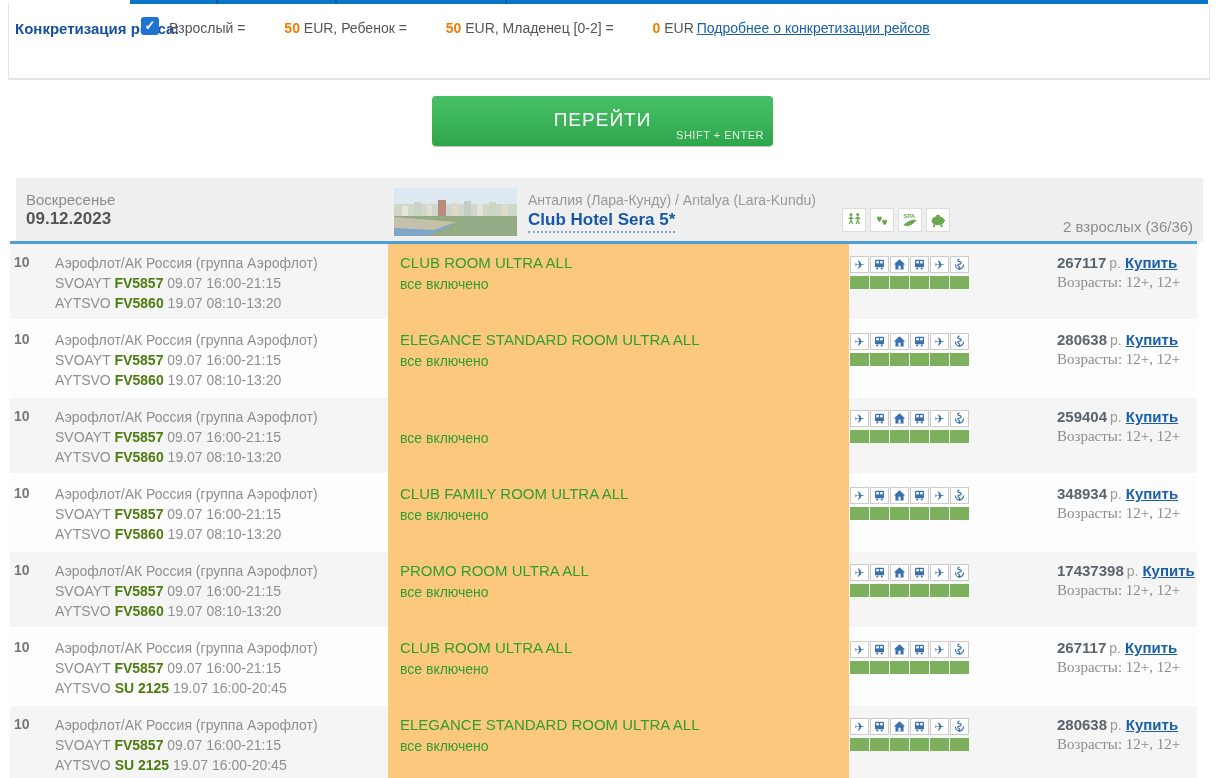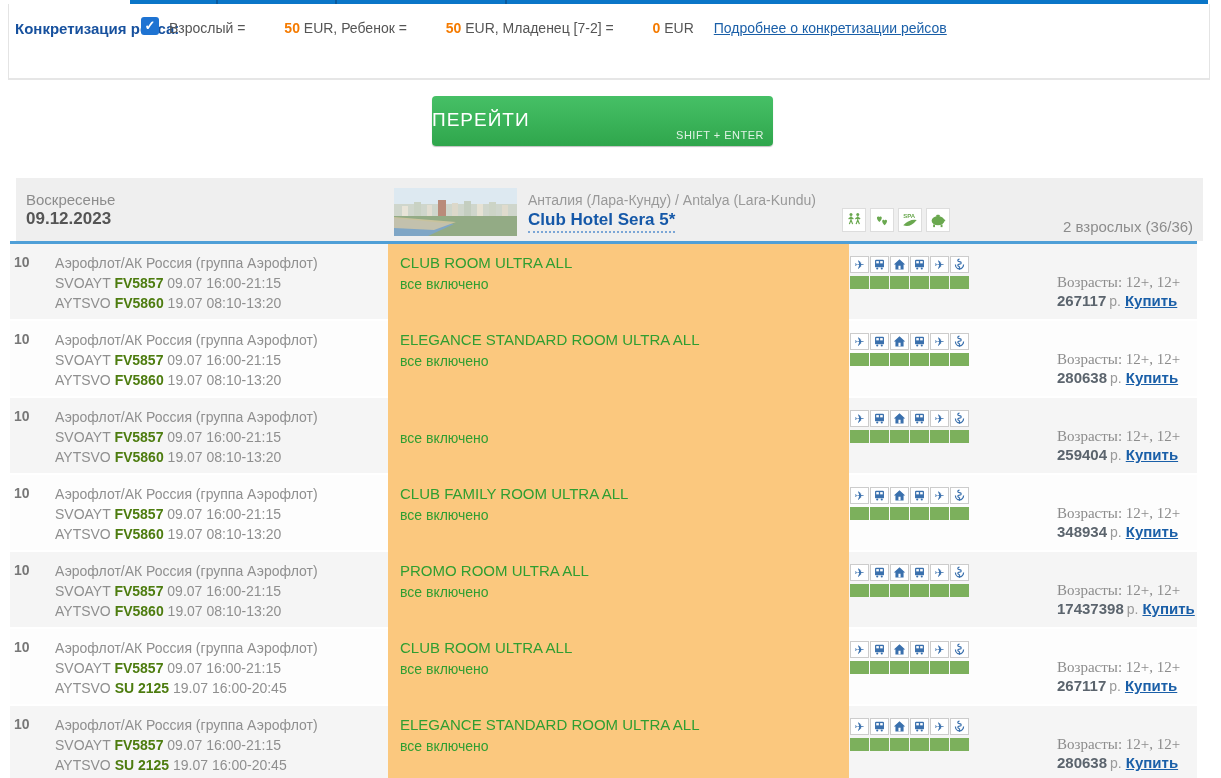--- a/index.html
+++ b/index.html
@@ -11,26 +11,26 @@
   .topstrip .div { position:absolute; top:0; width:2px; height:4px; background:#0a5a9e; }
 
   
   .spec-panel { position:absolute; left:8px; top:4px; width:1202px; height:76px; background:#fff;
                 border-left:1px solid #e4e4e4; border-right:1px solid #e4e4e4; border-bottom:2px solid #e6e6e6; }
   .spec-label { position:absolute; left:6px; top:16px; font-size:15px; font-weight:bold; color:#17519e; }
   .spec-check { position:absolute; left:132px; top:13px; width:18px; height:18px; background:#1e73d2;
                 border-radius:3px; color:#fff; font-size:13px; font-weight:bold; text-align:center; line-height:18px; cursor:pointer; }
   .spec-text { position:absolute; left:160px; top:16px; font-size:14px; color:#555; }
   .spec-text .num { color:#f57b00; font-weight:bold;margin-left:35px; }
-  .spec-link { color:#1a5fa8; text-decoration:underline; margin-left:20px; cursor:pointer; }
+  .spec-link { color:#1a5fa8; text-decoration:underline; margin-left:3px; cursor:pointer; }
 
   
   .go-btn { position:absolute; left:432px; top:96px; width:341px; height:50px; border:none; cursor:pointer;
             background:linear-gradient(#46c066,#2fa64c); border-radius:4px; box-shadow:0 1px 1px rgba(0,0,0,.25); }
-  .go-btn .main { position:absolute; left:0; right:0; top:13px; text-align:left; color:#fff;
+  .go-btn .main { position:absolute; left:0; right:0; top:13px; text-align:center; color:#fff;
                   font-size:19px; letter-spacing:1px; }
   .go-btn .hint { position:absolute; right:9px; bottom:5px; color:rgba(255,255,255,.85); font-size:11px; letter-spacing:.5px; }
 
   
   .hdr { position:absolute; left:16px; top:178px; width:1187px; height:63px; background:#efefef;padding-left:44px; }
   .hdr .weekday { position:absolute; left:10px; top:13px; font-size:15px; color:#8c8c8c; }
   .hdr .date    { position:absolute; left:10px; top:31px; font-size:17px; font-weight:bold; color:#555; }
   .hdr .thumb   { position:absolute; left:378px; top:10px; width:123px; height:48px; cursor:pointer; }
   .hdr .loc     { position:absolute; left:512px; top:14px; font-size:14px; color:#999; }
   .hdr .hotel   { position:absolute; left:512px; top:32px; font-size:17px; font-weight:bold; color:#1558a8;
@@ -53,40 +53,40 @@
   .meal      { position:absolute; left:12px; top:32px; font-size:14px; color:#2f9e31; }
   .tournum   { position:absolute; left:4px; top:10px; width:30px; font-size:14px; font-weight:bold; color:#777; }
   .flights   { position:absolute; left:45px; top:9px; font-size:14px; color:#8f8f8f; line-height:20px; }
   .flights b { color:#4d7c0f;margin-top:16px; }
   .svc       { position:absolute; left:840px; top:12px; display:flex; gap:1px; }
   .svc-ic    { width:19px; height:17px; background:#fff; border:1px solid #ccc; display:flex;
                align-items:center; justify-content:center; cursor:pointer; }
   .svc-ic .pl{ font-family:"DejaVu Sans", sans-serif; font-size:12px; color:#3a70ad; line-height:1; }
   .avail     { position:absolute; left:840px; top:32px; display:flex; gap:1px; }
   .avail i   { display:block; width:19px; height:13px; background:#7cb05c; }
-  .priceline { position:absolute; left:1047px; top:10px; font-size:15px;margin-top:38px; }
+  .priceline { position:absolute; left:1047px; top:10px; font-size:15px; }
   .price     { font-weight:bold; color:#5b646d; }
   .rub       { color:#9a9a9a; font-size:14px; margin:0 4px 0 3px; }
   .buy       { font-weight:bold; color:#1a5fa8; text-decoration:underline; cursor:pointer; }
   .ages      { position:absolute; left:1047px; top:30px; font-size:15px; color:#8c8c8c;font-family:Liberation Serif, serif; }
 </style>
 </head>
 <body>
 
 <div class="topstrip">
   <span class="div" style="left:86px"></span>
   <span class="div" style="left:205px"></span>
   <span class="div" style="left:375px"></span>
 </div>
 
 <div class="spec-panel">
   <div class="spec-label">Конкретизация рейса:</div>
   <div class="spec-check">✓</div>
   <div class="spec-text">
-    <span>Взрослый = </span><span class="num">50</span><span> EUR, Ребенок = </span><span class="num">50</span><span> EUR, Младенец [7-2] = </span><span class="num">0</span><span> EUR</span><span class="spec-link">Подробнее о конкретизации рейсов</span>
+    <span>Взрослый = </span><span class="num">50</span><span> EUR, Ребенок = </span><span class="num">50</span><span> EUR, Младенец [0-2] = </span><span class="num">0</span><span> EUR</span><span class="spec-link">Подробнее о конкретизации рейсов</span>
   </div>
 </div>
 
 <button class="go-btn">
   <span class="main">ПЕРЕЙТИ</span>
   <span class="hint">SHIFT + ENTER</span>
 </button>
 
 <div class="hdr">
   <div class="weekday">Воскресенье</div>

